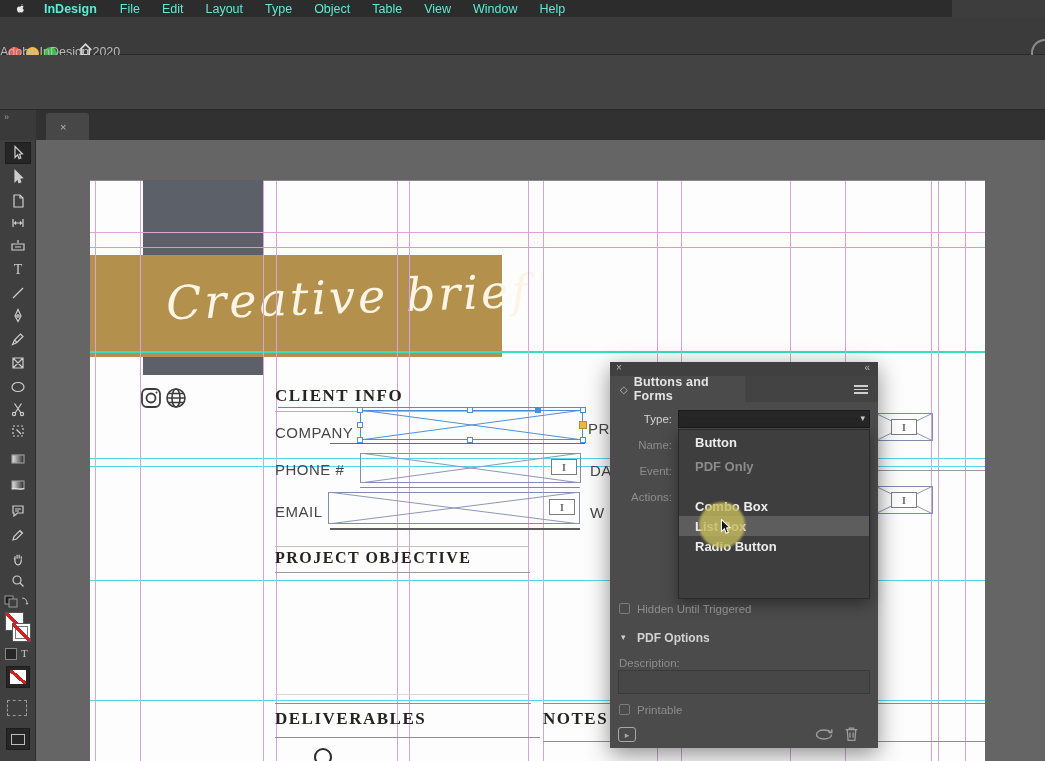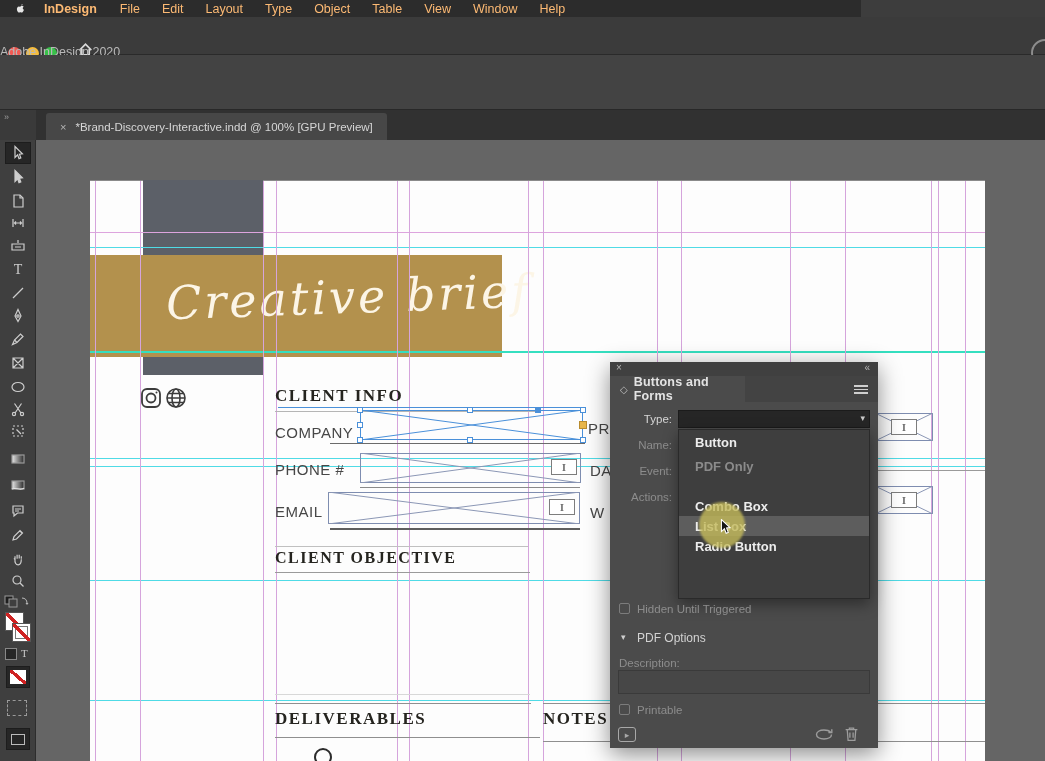--- a/index.html
+++ b/index.html
@@ -3,22 +3,22 @@
 <meta charset="utf-8">
 <style>
   * { box-sizing: border-box; margin: 0; padding: 0; }
   html,body { background:#222; }
   #app {
     position: relative; width: 1045px; height: 761px; overflow: hidden;
     font-family: "Liberation Sans", sans-serif; background:#3d3d3d;
     -webkit-font-smoothing: antialiased;
   }
   
-  .menubar { position:absolute; left:0; top:0; width:861px; height:17px; background:#2c2c2c;
-    display:flex; align-items:center; color:#fdba74; font-size:12.5px; }
+  .menubar { position:absolute; left:0; top:0; width:952px; height:17px; background:#2c2c2c;
+    display:flex; align-items:center; color:#5eead4; font-size:12.5px; }
   .menubar .apple { margin-left:14px; margin-right:6px; display:flex; }
   .menubar span.mi { padding:0 11px; }
   .menubar span.brand { font-weight:bold; padding:0 12px; }
   
   .titlebar { position:absolute; left:0; top:17px; width:1045px; height:38px; background:#3b3b3b;
     border-bottom:1px solid #2a2a2a; }
   .tl { position:absolute; top:30px; width:13px; height:13px; border-radius:50%; }
   .tl.red { left:8px;  background:#f25a53; }
   .tl.yel { left:26px; background:#f6bd3e; }
   .tl.grn { left:44px; background:#38c149; }
@@ -128,21 +128,21 @@
   .menu { position:absolute; left:68px; top:67px; width:192px; height:170px; background:#3e3e3e;
     border:1px solid #2a2a2a; box-shadow:0 5px 14px rgba(0,0,0,.4); }
   .menu .it { position:absolute; left:0; width:100%; height:20px; display:flex; align-items:center;
     padding-left:16px; color:#ececec; font-weight:600; font-size:13px; }
   .menu .it.dis { color:#8b8b8b; }
   .menu .hl { position:absolute; left:0; width:100%; height:20px; background:#5d5d5d; }
   .clickglow { position:absolute; width:46px; height:46px; border-radius:50%;
     background:rgba(196,186,90,.8); filter:blur(1px); }
   .chk { position:absolute; width:11px; height:11px; border:1px solid #7c7c7c; border-radius:2px; }
   .bf-gray { position:absolute; color:#8d8d8d; font-size:11.5px; }
-  .bf-bright { position:absolute; color:#d2d2d2; font-size:12px; font-weight:400; }
+  .bf-bright { position:absolute; color:#d2d2d2; font-size:12px; font-weight:700; }
   .bf-area { position:absolute; left:8px; top:308px; width:252px; height:24px; background:#474747;
     border:1px solid #3a3a3a; }
   .pvbtn { position:absolute; left:8px; top:365px; width:18px; height:15px; border:1.5px solid #a8a8a8;
     border-radius:3px; color:#a8a8a8; font-size:9px; display:flex; align-items:center; justify-content:center; }
 </style>
 </head>
 <body>
 
 <div id="app">
   <svg width="0" height="0">
@@ -368,21 +368,20 @@
       <i style="left:8px;top:5px;width:7px;height:7px;background:#2d6db3"></i>
     </div>
     <div style="position:absolute;left:1037px;top:84px;width:8px;height:22px;background:#f2f2f2;border:1px solid #555"></div>
   </div>
 
   
   <div class="tbcorner"><span>»</span></div>
   <div class="tabstrip"></div>
   <div class="doctab">
     <span class="x">×</span>
-    <span>*Brand-Discovery-Interactive.indd @ 100% [GPU Preview]</span>
   </div>
 
   
   <div class="toolbar">
     <div class="tool active" style="top:2px">
       <svg width="16" height="16" viewBox="0 0 16 16">
           <path d="M5 1.5v11L7.6 9.9 9 13.6l1.8-.7-1.4-3.7 3-.3z"></path>
         </svg>
       </div>
     <div class="tool" style="top:26px">
@@ -569,21 +568,21 @@
           <circle cx="11" cy="11" r="9"></circle>
           <ellipse cx="11" cy="11" rx="4" ry="9"></ellipse>
           <path d="M2 11h18M3.5 6.5h15M3.5 15.5h15"></path>
         </svg>
     </span>
 
     <div class="heading" style="left:239px;top:246px">CLIENT INFO</div>
     <div class="flabel" style="left:239px;top:284px">COMPANY</div>
     <div class="flabel" style="left:239px;top:321px">PHONE #</div>
     <div class="flabel" style="left:239px;top:363px">EMAIL</div>
-    <div class="heading" style="left:239px;top:409px;font-size:16px">CLIENT OBJECTIVE</div>
+    <div class="heading" style="left:239px;top:409px;font-size:16px">PROJECT OBJECTIVE</div>
     <div class="heading" style="left:239px;top:569px">DELIVERABLES</div>
     <div class="heading" style="left:507px;top:569px">NOTES</div>
     <div class="flabel" style="left:552px;top:280px">PR</div>
     <div class="flabel" style="left:554px;top:322px">DA</div>
     <div class="flabel" style="left:554px;top:364px">W</div>
 
     <svg class="bowtie" style="left:324px;top:313px" width="221" height="30">
       <rect x="0.5" y="0.5" width="220" height="29" fill="none" stroke="#7e8db0"></rect>
       <path d="M0 0 221 30M221 0 0 30" stroke="#8b97b5" stroke-width="1" fill="none"></path>
     </svg>

